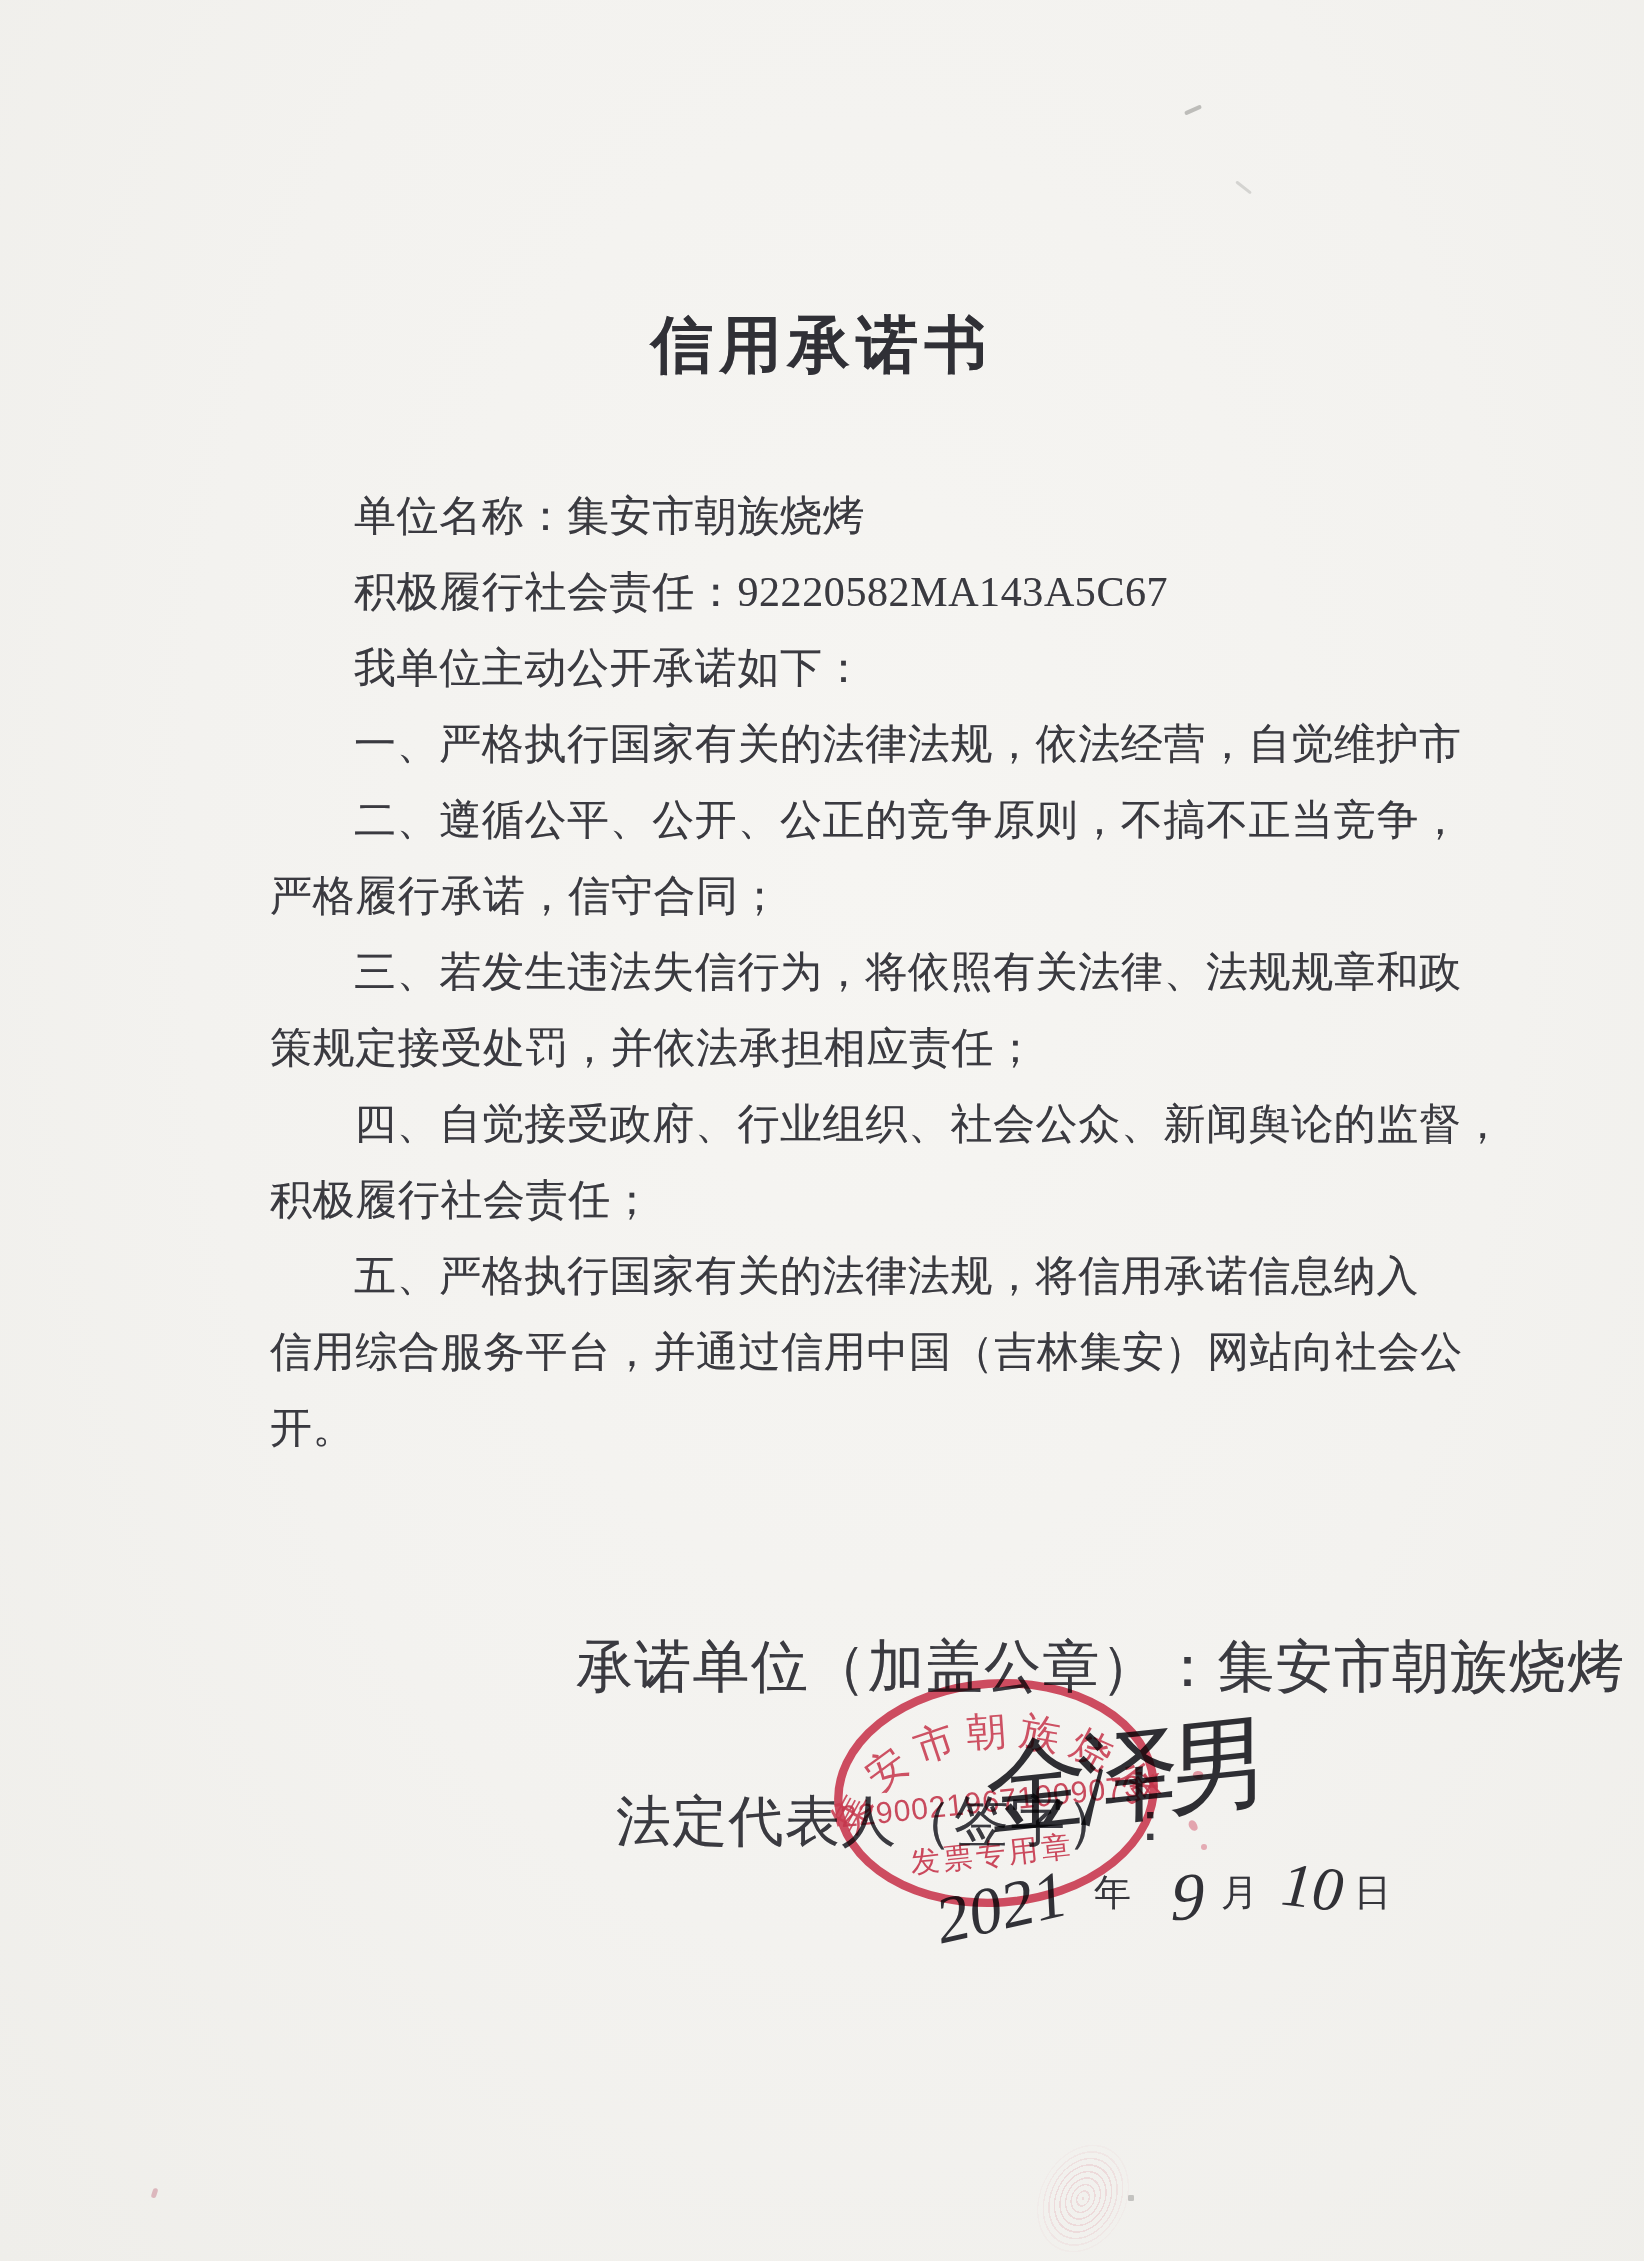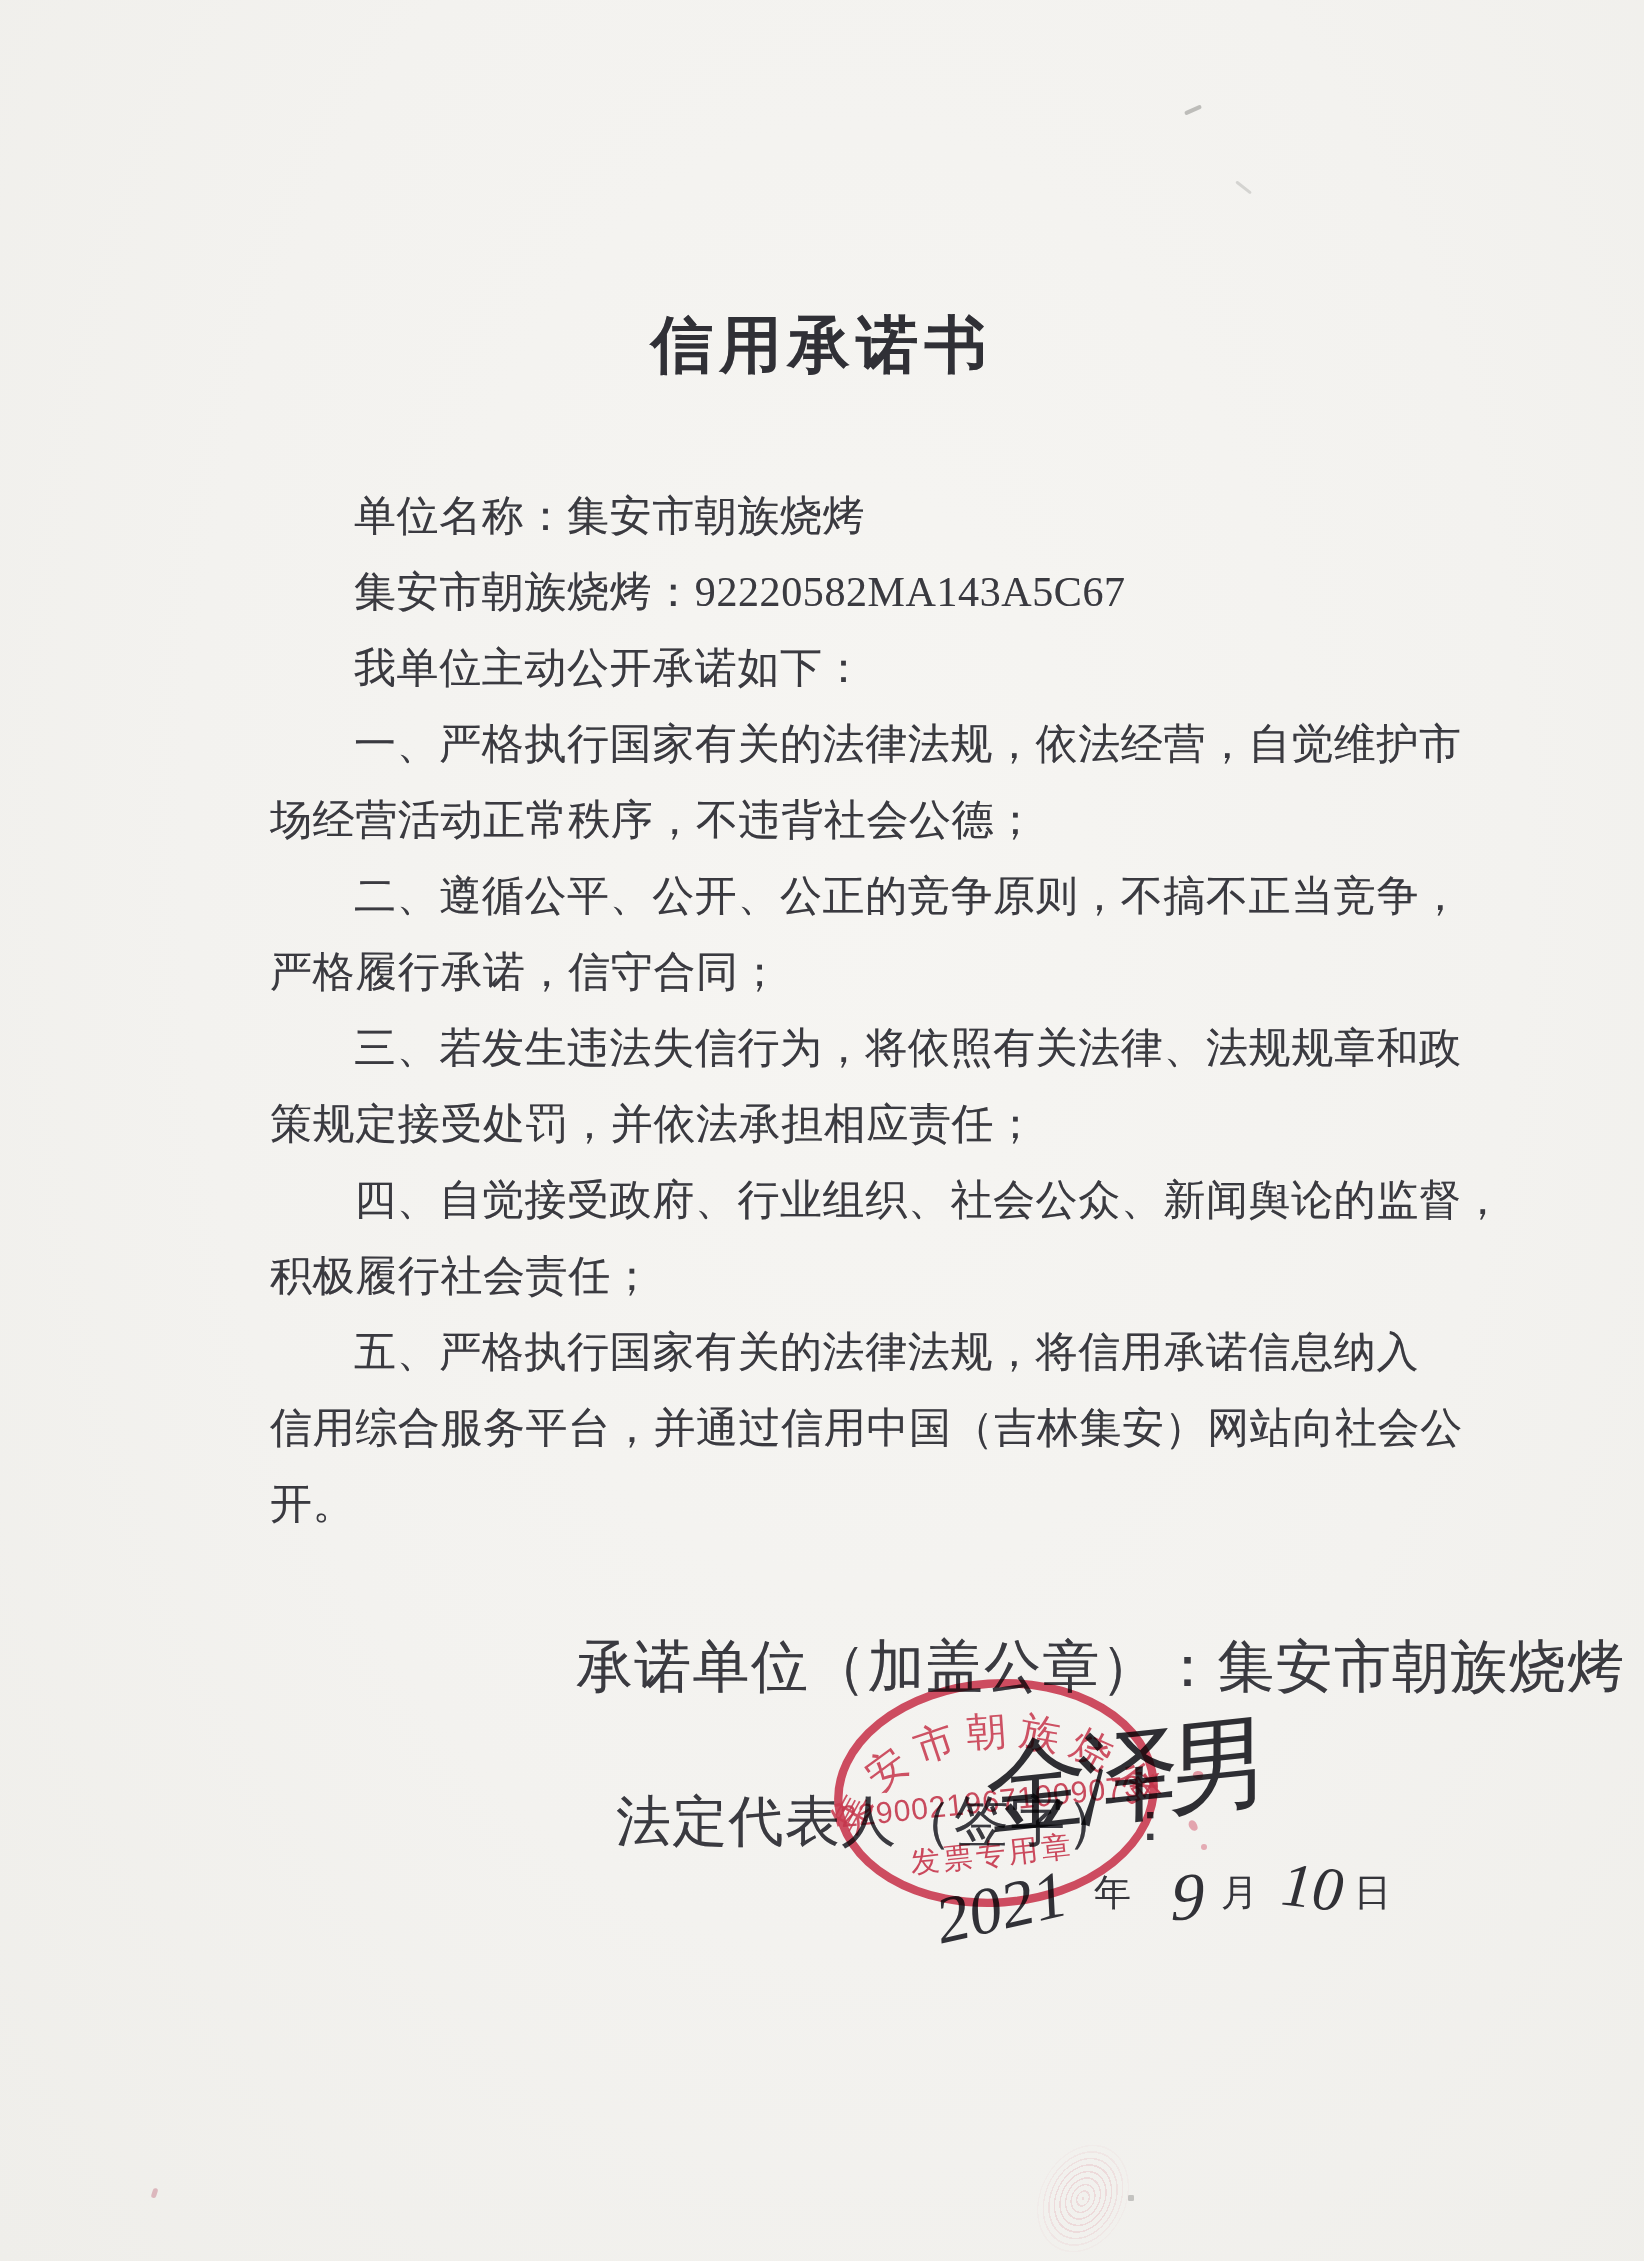--- a/index.html
+++ b/index.html
@@ -127,24 +127,23 @@
 </style>
 </head>
 <body>
 
 <div class="page">
 
   <div class="doc-title">信用承诺书</div>
 
   <div class="doc-body">
     <div class="body-line indent">单位名称：集安市朝族烧烤</div>
-    <div class="body-line indent">集安市朝族烧烤：92220582MA143A5C67</div>
+    <div class="body-line indent">积极履行社会责任：92220582MA143A5C67</div>
     <div class="body-line indent">我单位主动公开承诺如下：</div>
     <div class="body-line indent">一、严格执行国家有关的法律法规，依法经营，自觉维护市</div>
-    <div class="body-line">场经营活动正常秩序，不违背社会公德；</div>
     <div class="body-line indent">二、遵循公平、公开、公正的竞争原则，不搞不正当竞争，</div>
     <div class="body-line">严格履行承诺，信守合同；</div>
     <div class="body-line indent">三、若发生违法失信行为，将依照有关法律、法规规章和政</div>
     <div class="body-line">策规定接受处罚，并依法承担相应责任；</div>
     <div class="body-line indent">四、自觉接受政府、行业组织、社会公众、新闻舆论的监督，</div>
     <div class="body-line">积极履行社会责任；</div>
     <div class="body-line indent">五、严格执行国家有关的法律法规，将信用承诺信息纳入</div>
     <div class="body-line">信用综合服务平台，并通过信用中国（吉林集安）网站向社会公</div>
     <div class="body-line">开。</div>
   </div>

